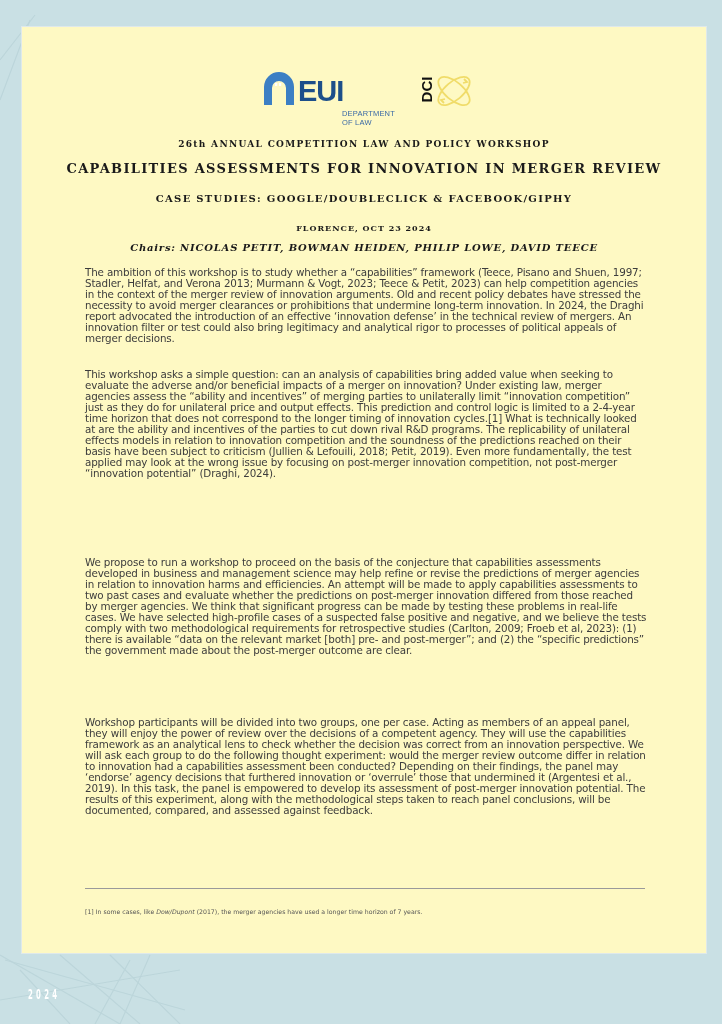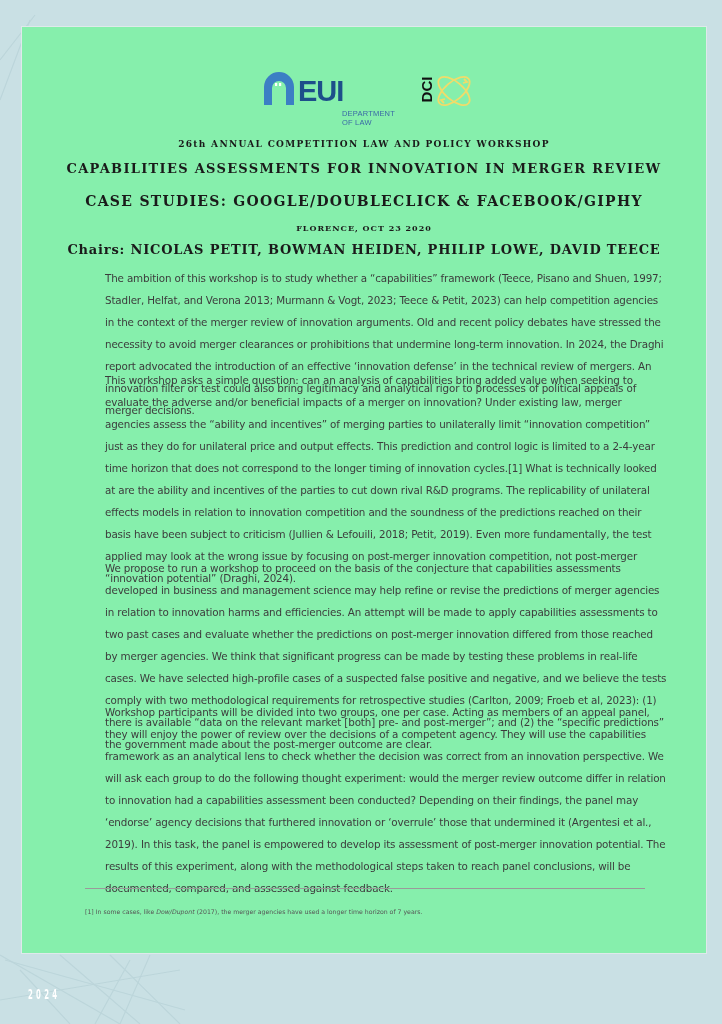--- a/index.html
+++ b/index.html
@@ -5,21 +5,21 @@
   html, body { margin: 0; padding: 0; }
   body {
     width: 722px; height: 1024px; overflow: hidden;
     background: #c9e0e4;
     position: relative;
     font-family: "Liberation Sans", sans-serif;
   }
   .bg-lines { position: absolute; left: 0; top: 0; width: 722px; height: 1024px; pointer-events: none; }
   .card {
     position: absolute; left: 22px; top: 27px; width: 684px; height: 926px;
-    background: #86efac;
+    background: #fef9c3;
     box-shadow: 0 0 0 1px #dfe9eb;
   }
   .logos { position: absolute; left: 0; top: 44px; width: 684px; height: 48px; }
   .eui-logo { position: absolute; left: 240px; top: 0; width: 140px; height: 48px; }
   .eui-arch { position: absolute; left: 0; top: 0; width: 34px; height: 34px; }
   .eui-text {
     position: absolute; left: 36px; top: 5px; font-weight: bold; font-size: 29px;
     color: #1d4f8a; letter-spacing: -1px; line-height: 30px;
     font-family: "Liberation Sans", sans-serif;
   }
@@ -35,34 +35,34 @@
   }
   .dci-atom { position: absolute; left: 18px; top: 0; width: 42px; height: 40px; }
 
   .heading {
     position: absolute; left: 0; width: 684px; text-align: center;
     font-family: "DejaVu Serif", serif; font-weight: bold; color: #1a1a1a;
     letter-spacing: 1.3px;
   }
   .h1 { top: 112px; font-size: 9px; }
   .h2 { top: 134px; font-size: 13px; }
-  .h3 { top: 166px; font-size: 14px; }
+  .h3 { top: 166px; font-size: 10px; }
   .h4 { top: 196px; font-size: 8px; letter-spacing: 1px; }
-  .h5 { top: 215px; font-size: 13px; letter-spacing: 0.8px; }
+  .h5 { top: 215px; font-size: 10px; letter-spacing: 0.8px; font-style: italic; }
 
   .body-text {
     position: absolute; left: 63px; width: 562px;
-    font-family: "DejaVu Sans", sans-serif; font-size: 10.35px; line-height: 22px;
-    color: #3c3c3c; letter-spacing: -0.15px; margin-left: 20px;
+    font-family: "DejaVu Sans", sans-serif; font-size: 10.35px; line-height: 11px;
+    color: #3c3c3c; letter-spacing: -0.15px;
   }
   .body-text p { margin: 0; }
   .p1 { top: 240px; }
   .p2 { top: 342px; }
   .p3 { top: 530px; }
-  .p4 { top: 674px; }
+  .p4 { top: 690px; }
   .rule {
     position: absolute; left: 63px; top: 861px; width: 560px; height: 1px;
     background: #9a9a9a;
   }
   .footnote {
     position: absolute; left: 63px; top: 881px;
     font-family: "DejaVu Sans", sans-serif; font-size: 6.2px; color: #555;
   }
   .footnote i { font-style: italic; }
   .foot-year {
@@ -117,21 +117,21 @@
           <path d="M31 8 l3 3 l-4 1"></path>
           <path d="M11 32 l-3 -3 l4 -1"></path>
         </g>
       </svg>
     </div>
   </div>
 
   <div class="heading h1">26th ANNUAL COMPETITION LAW AND POLICY WORKSHOP</div>
   <div class="heading h2">CAPABILITIES ASSESSMENTS FOR INNOVATION IN MERGER REVIEW</div>
   <div class="heading h3">CASE STUDIES: GOOGLE/DOUBLECLICK &amp; FACEBOOK/GIPHY</div>
-  <div class="heading h4">FLORENCE, OCT 23 2020</div>
+  <div class="heading h4">FLORENCE, OCT 23 2024</div>
   <div class="heading h5">Chairs: NICOLAS PETIT, BOWMAN HEIDEN, PHILIP LOWE, DAVID TEECE</div>
 
   <div class="body-text p1">
     <p>The ambition of this workshop is to study whether a “capabilities” framework (Teece, Pisano and Shuen, 1997; Stadler, Helfat, and Verona 2013; Murmann &amp; Vogt, 2023; Teece &amp; Petit, 2023) can help competition agencies in the context of the merger review of innovation arguments. Old and recent policy debates have stressed the necessity to avoid merger clearances or prohibitions that undermine long-term innovation. In 2024, the Draghi report advocated the introduction of an effective ‘innovation defense’ in the technical review of mergers. An innovation filter or test could also bring legitimacy and analytical rigor to processes of political appeals of merger decisions.</p>
   </div>
   <div class="body-text p2">
     <p>This workshop asks a simple question: can an analysis of capabilities bring added value when seeking to evaluate the adverse and/or beneficial impacts of a merger on innovation? Under existing law, merger agencies assess the “ability and incentives” of merging parties to unilaterally limit “innovation competition” just as they do for unilateral price and output effects. This prediction and control logic is limited to a 2-4-year time horizon that does not correspond to the longer timing of innovation cycles.[1] What is technically looked at are the ability and incentives of the parties to cut down rival R&amp;D programs. The replicability of unilateral effects models in relation to innovation competition and the soundness of the predictions reached on their basis have been subject to criticism (Jullien &amp; Lefouili, 2018; Petit, 2019). Even more fundamentally, the test applied may look at the wrong issue by focusing on post-merger innovation competition, not post-merger “innovation potential” (Draghi, 2024).</p>
   </div>
   <div class="body-text p3">
     <p>We propose to run a workshop to proceed on the basis of the conjecture that capabilities assessments developed in business and management science may help refine or revise the predictions of merger agencies in relation to innovation harms and efficiencies. An attempt will be made to apply capabilities assessments to two past cases and evaluate whether the predictions on post-merger innovation differed from those reached by merger agencies. We think that significant progress can be made by testing these problems in real-life cases. We have selected high-profile cases of a suspected false positive and negative, and we believe the tests comply with two methodological requirements for retrospective studies (Carlton, 2009; Froeb et al, 2023): (1) there is available “data on the relevant market [both] pre- and post-merger”; and (2) the “specific predictions” the government made about the post-merger outcome are clear.</p>

